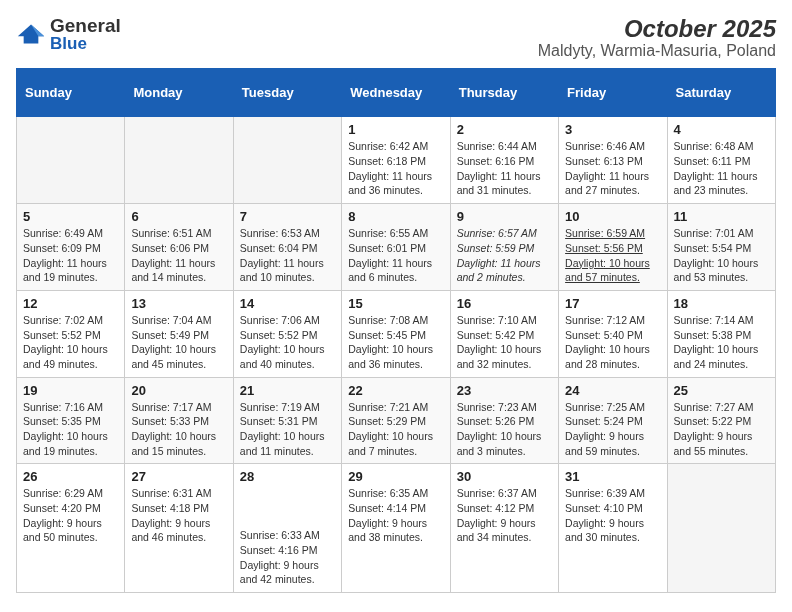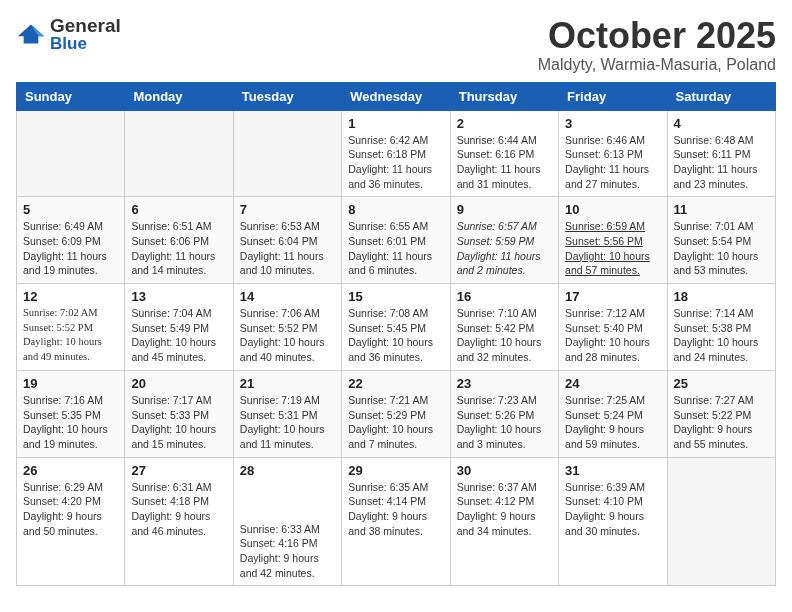--- a/index.html
+++ b/index.html
@@ -22,40 +22,41 @@
       gap: 4px;
     }
     .logo-icon {
       width: 30px;
       height: 22px;
     }
     .title-area {
       text-align: right;
     }
     .main-title {
-      font-size: 36px;
+      font-size: 24px;
       font-weight: bold;
       color: #333;
       line-height: 1.1;
+      font-style: italic;
     }
     .sub-title {
       font-size: 16px;
       color: #555;
     }
     .calendar-table {
       width: 100%;
       border-collapse: collapse;
       border: 1px solid #ccc;
     }
     .calendar-table thead tr th {
       background-color: #1a5fb4;
       color: #fff;
       font-size: 13px;
       font-weight: bold;
-      padding: 6px 8px;
+      padding: 16px 8px;
       border: 1px solid #1a5fb4;
       text-align: left;
     }
     .calendar-table tbody tr td {
       border: 1px solid #ccc;
       vertical-align: top;
       padding: 5px 6px;
       font-size: 11px;
       color: #222;
       width: calc(100% / 7);
@@ -196,21 +197,21 @@
           <span class="day-number">11</span>
           <div class="day-info" style="white-space: pre-line;">Sunrise: 7:01 AM
 Sunset: 5:54 PM
 Daylight: 10 hours
 and 53 minutes.</div>
         </td>
       </tr>
       <tr>
         <td>
           <span class="day-number">12</span>
-          <div class="day-info" style="white-space: pre-line; font-family: Liberation Serif, serif;">Sunrise: 7:02 AM
+          <div class="day-info" style="white-space: pre-line;">Sunrise: 7:02 AM
 Sunset: 5:52 PM
 Daylight: 10 hours
 and 49 minutes.</div>
         </td>
         <td>
           <span class="day-number">13</span>
           <div class="day-info" style="white-space: pre-line;">Sunrise: 7:04 AM
 Sunset: 5:49 PM
 Daylight: 10 hours
 and 45 minutes.</div>

